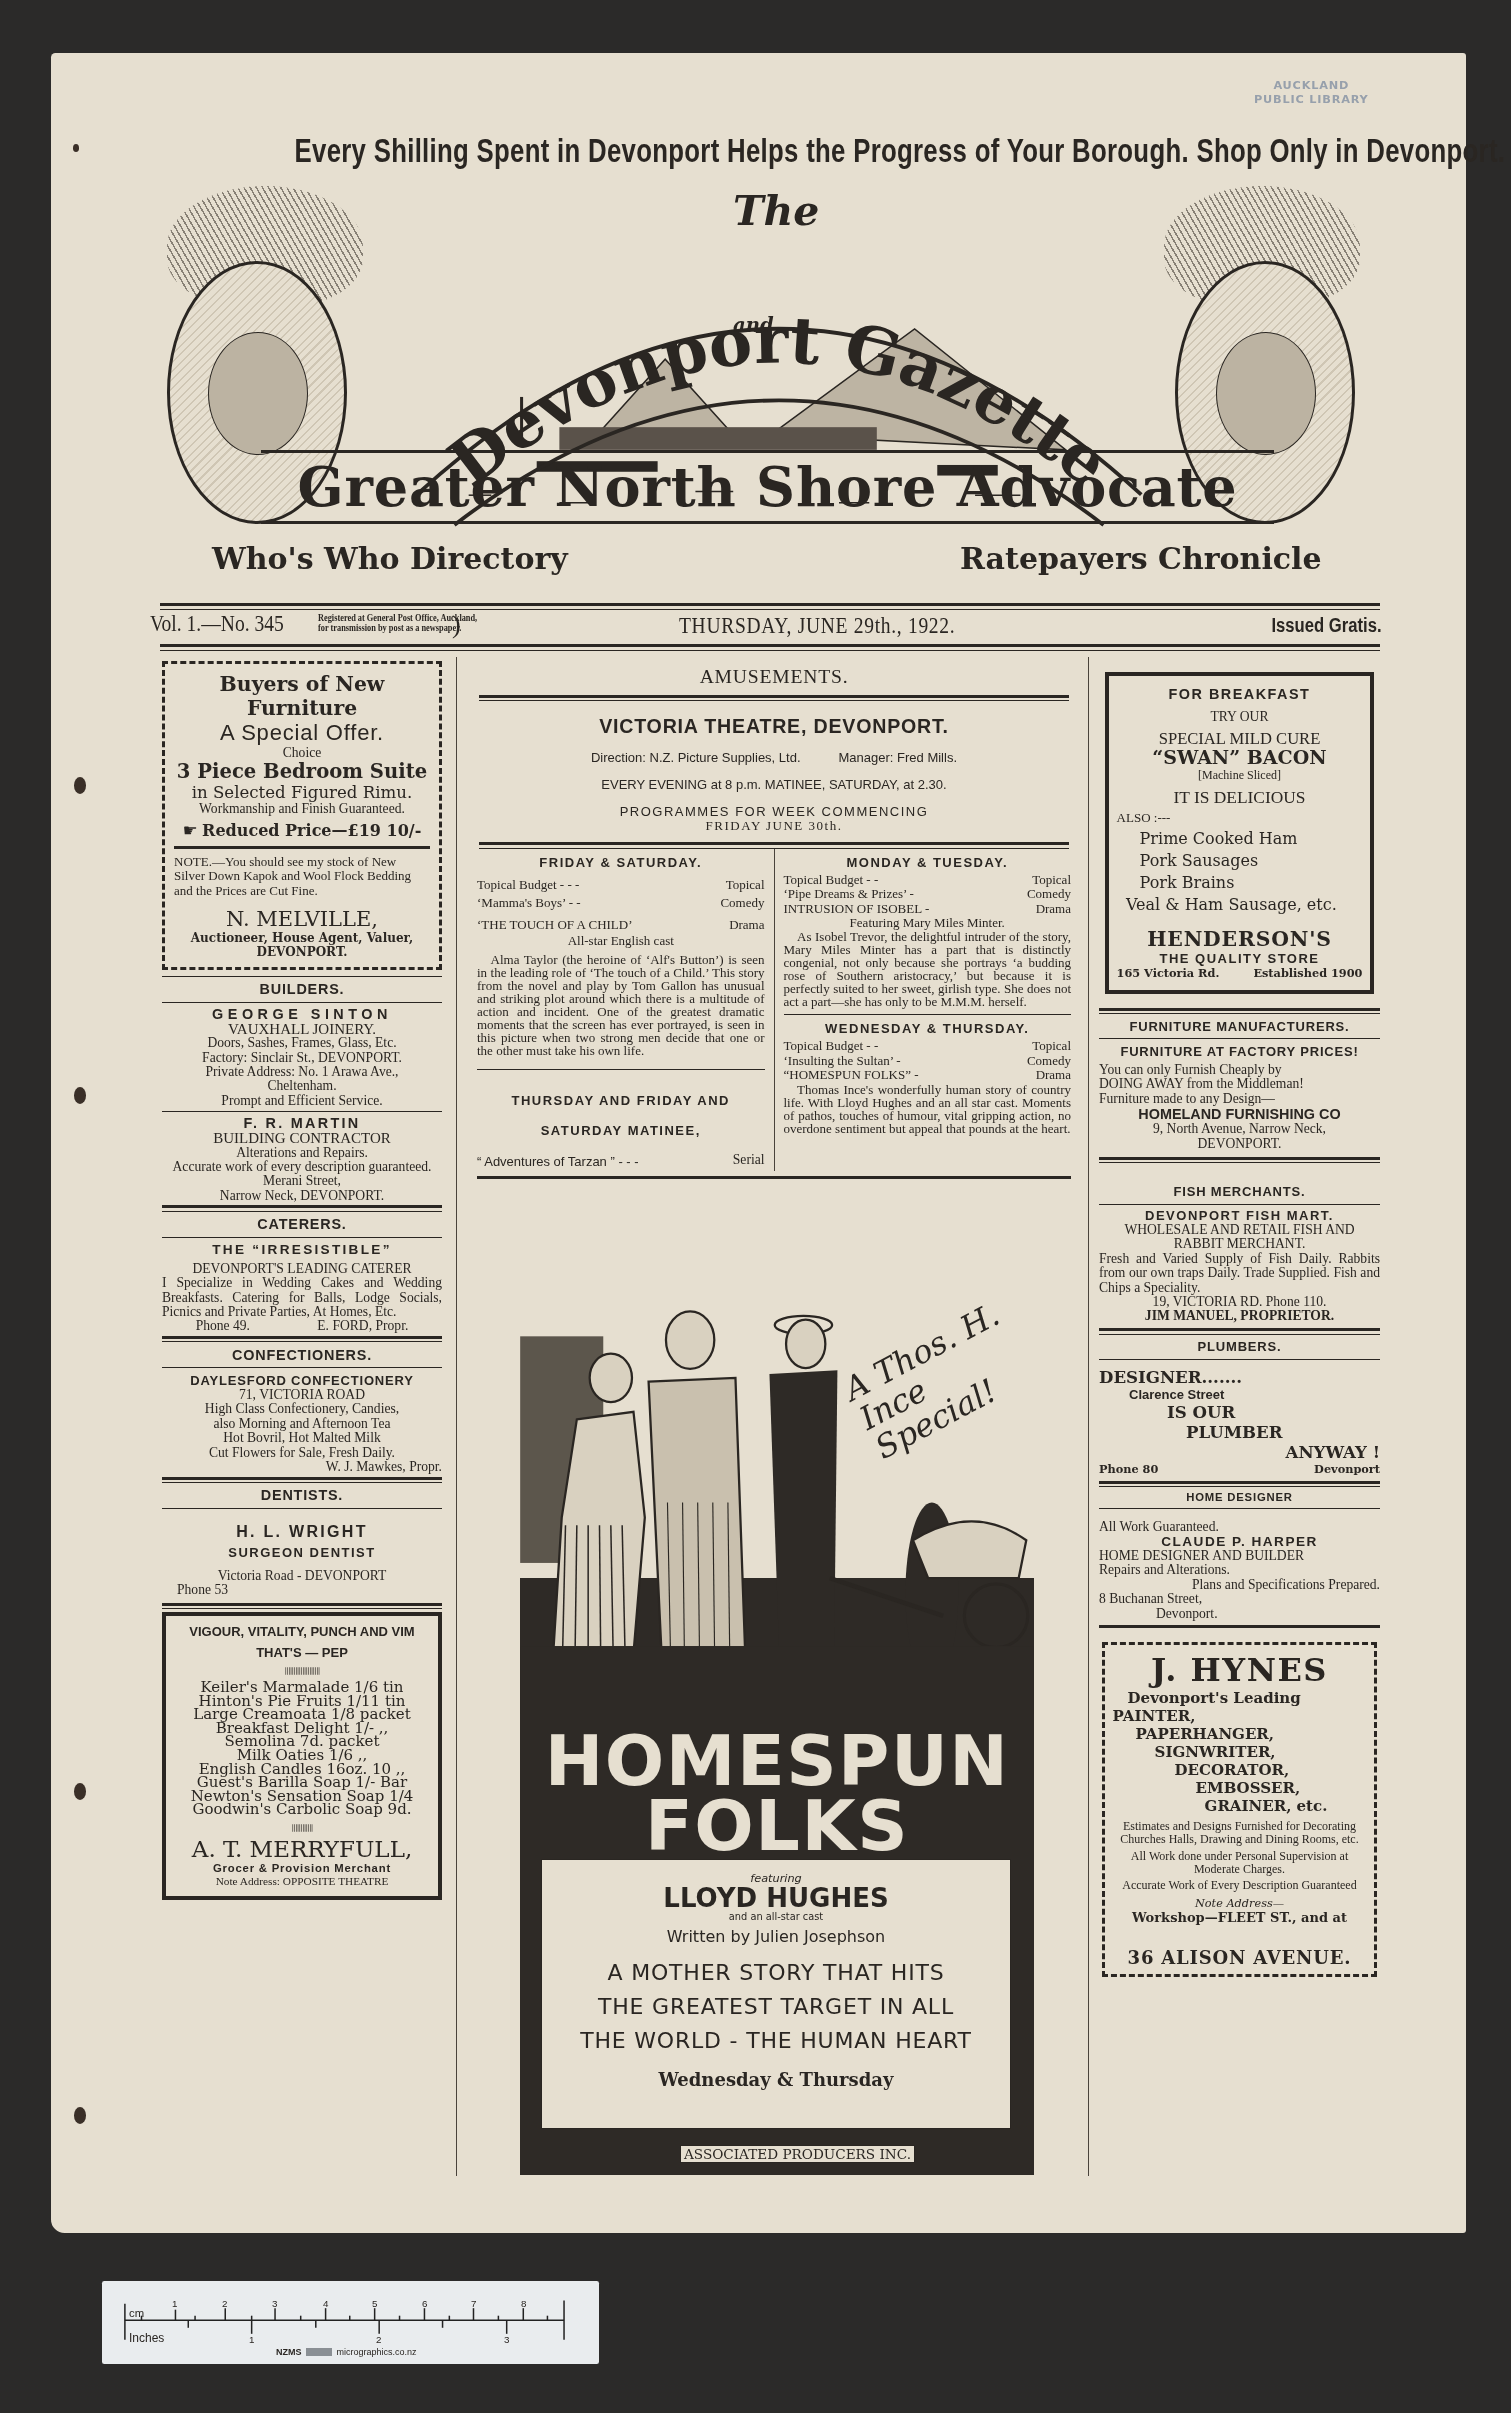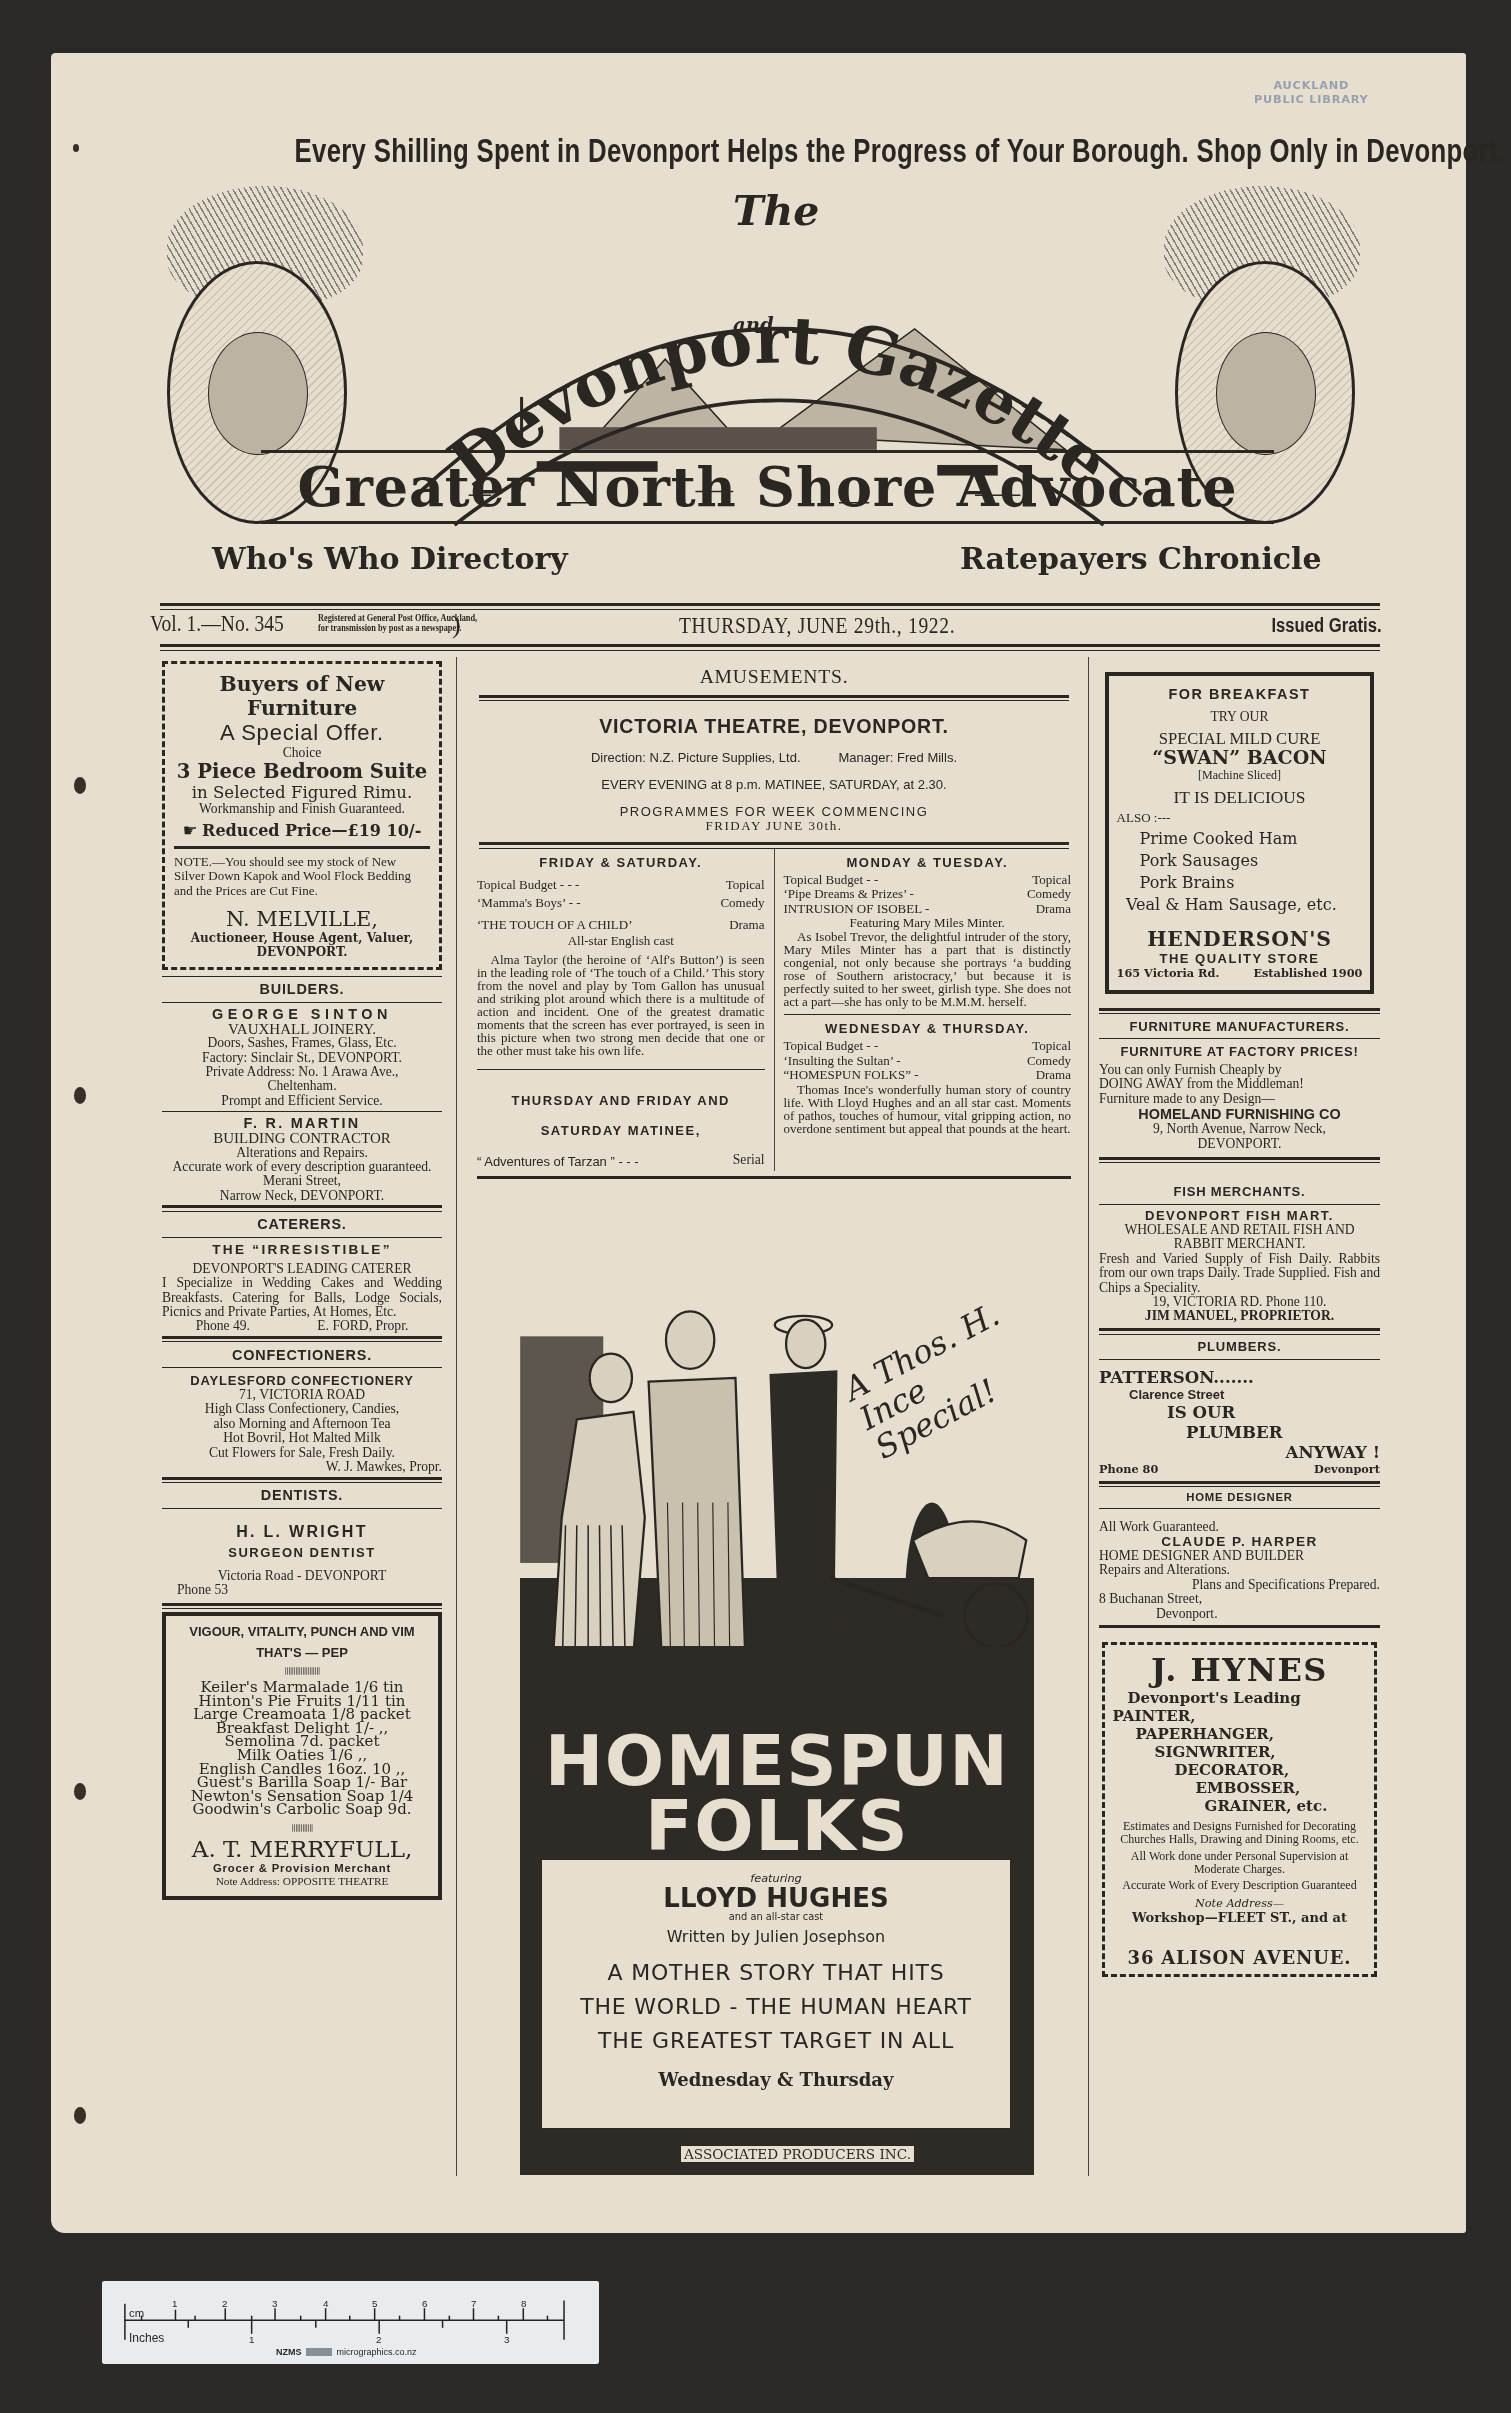--- a/index.html
+++ b/index.html
@@ -352,22 +352,22 @@
     <div>HOMESPUN</div>
     <div>FOLKS</div>
   </div>
   <div class="film-box">
     <div style="font-family:'DejaVu Sans',sans-serif;font-style:italic;font-size:11.3px;margin-top:12px;">featuring</div>
     <div style="font-family:'DejaVu Sans',sans-serif;font-weight:bold;font-size:26px;line-height:26px;">LLOYD HUGHES</div>
     <div style="font-family:'DejaVu Sans',sans-serif;font-size:9.8px;">and an all-star cast</div>
     <div style="font-family:'DejaVu Sans',sans-serif;font-size:16px;margin:4.5px 0 10.6px;">Written by Julien Josephson</div>
     <div style="font-family:'DejaVu Sans',sans-serif;font-size:22px;line-height:34px;letter-spacing:0.8px;">
       <div>A MOTHER STORY THAT HITS</div>
+      <div>THE GREATEST TARGET IN ALL</div>
       <div>THE WORLD - THE HUMAN HEART</div>
-      <div>THE GREATEST TARGET IN ALL</div>
     </div>
     <div style="font-family:'DejaVu Serif',serif;font-weight:bold;font-size:18px;margin-top:10.6px;">Wednesday  &amp;  Thursday</div>
   </div>
   <div class="producers">ASSOCIATED PRODUCERS INC.</div>
 </div>
 
 <div class="col" style="left:1099px;width:281px;">
   <div class="solidbox c" style="border-width:4.5px;padding:10.6px 7.6px;margin:10.6px 6px 0;">
     <div class="sans bold" style="font-size:14.4px;letter-spacing:1.5px;">FOR BREAKFAST</div>
     <div class="txt" style="font-size:13.6px;margin-top:7.6px;">TRY OUR</div>
@@ -414,21 +414,21 @@
     <div class="txt" style="text-align:justify;">Fresh and Varied Supply of Fish Daily. Rabbits from our own traps Daily. Trade Supplied. Fish and Chips a Speciality.</div>
     <div class="txt">19, VICTORIA RD.  Phone 110.</div>
     <div class="txt bold">JIM  MANUEL,  PROPRIETOR.</div>
   </div>
 
   <div class="hr2" style="margin-top:4.5px;"></div>
     <div class="hr2b"></div>
   <div class="sec" style="font-size:13px;">PLUMBERS.</div>
   <div class="hr"></div>
   <div style="font-family:'DejaVu Serif',serif;font-weight:bold;">
-    <div style="font-size:16.6px;margin-top:7.6px;">PATTERSON.......</div>
+    <div style="font-size:16.6px;margin-top:7.6px;">DESIGNER.......</div>
     <div class="sans" style="font-size:13px;padding-left:30px;">Clarence  Street</div>
     <div style="font-size:16.6px;padding-left:68px;">IS OUR</div>
     <div style="font-size:16.6px;padding-left:87px;">PLUMBER</div>
     <div style="font-size:16.6px;text-align:right;">ANYWAY !</div>
     <div style="display:flex;justify-content:space-between;font-size:11.3px;">
       <span>Phone 80</span>
       <span>Devonport</span>
     </div>
   </div>
 

